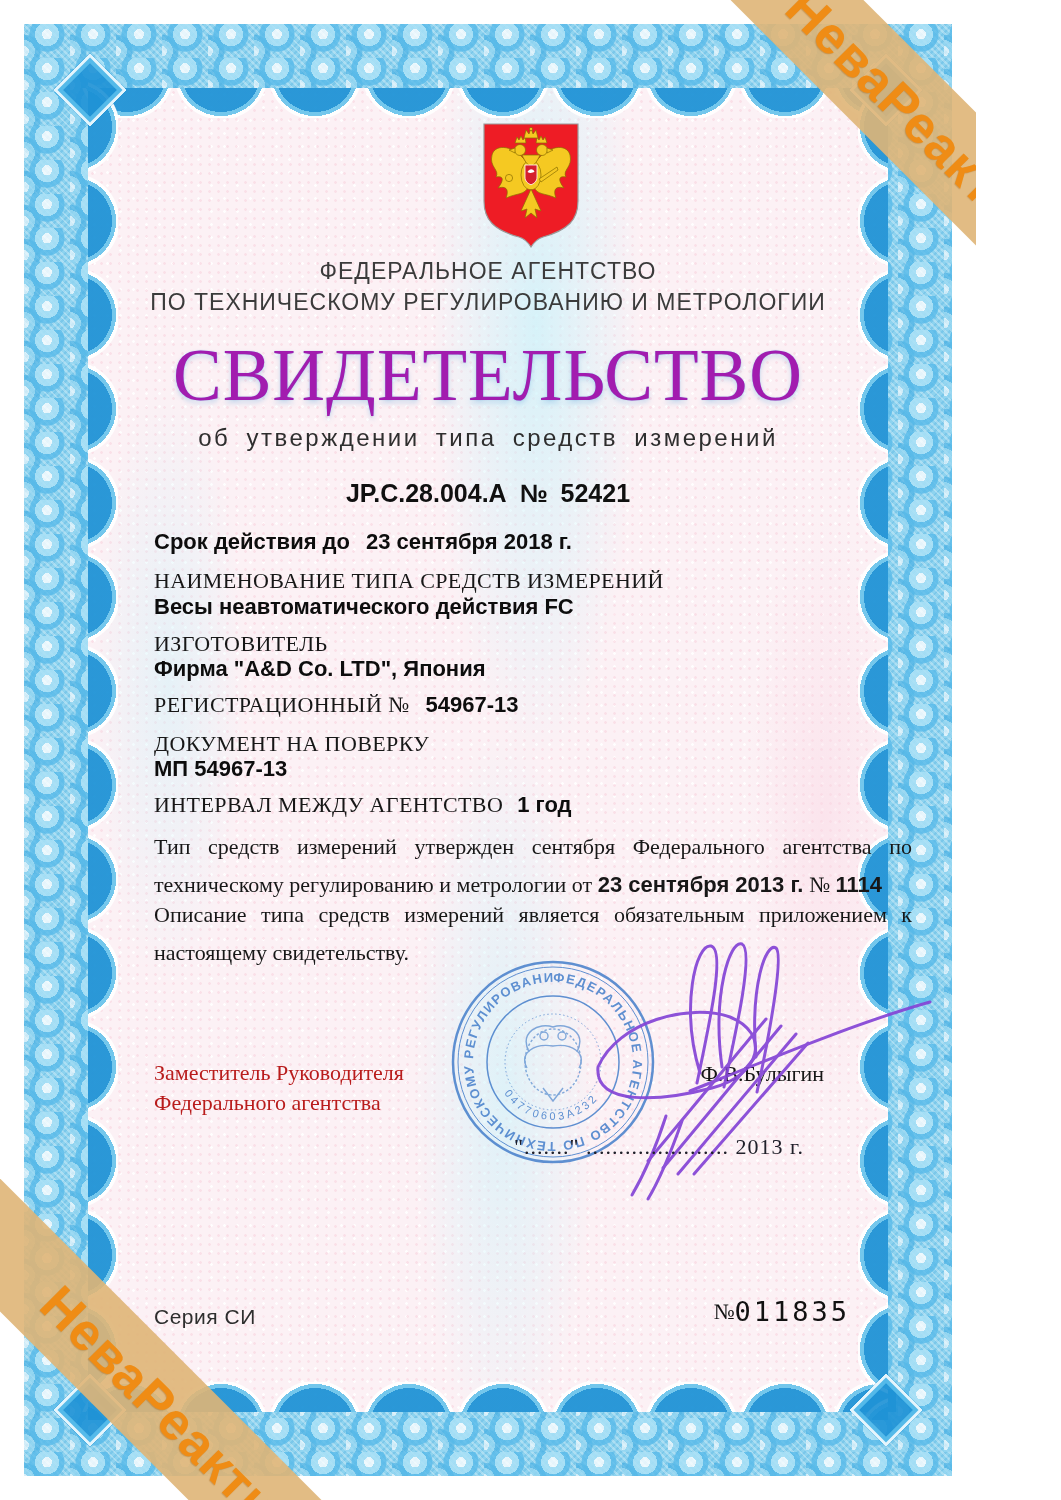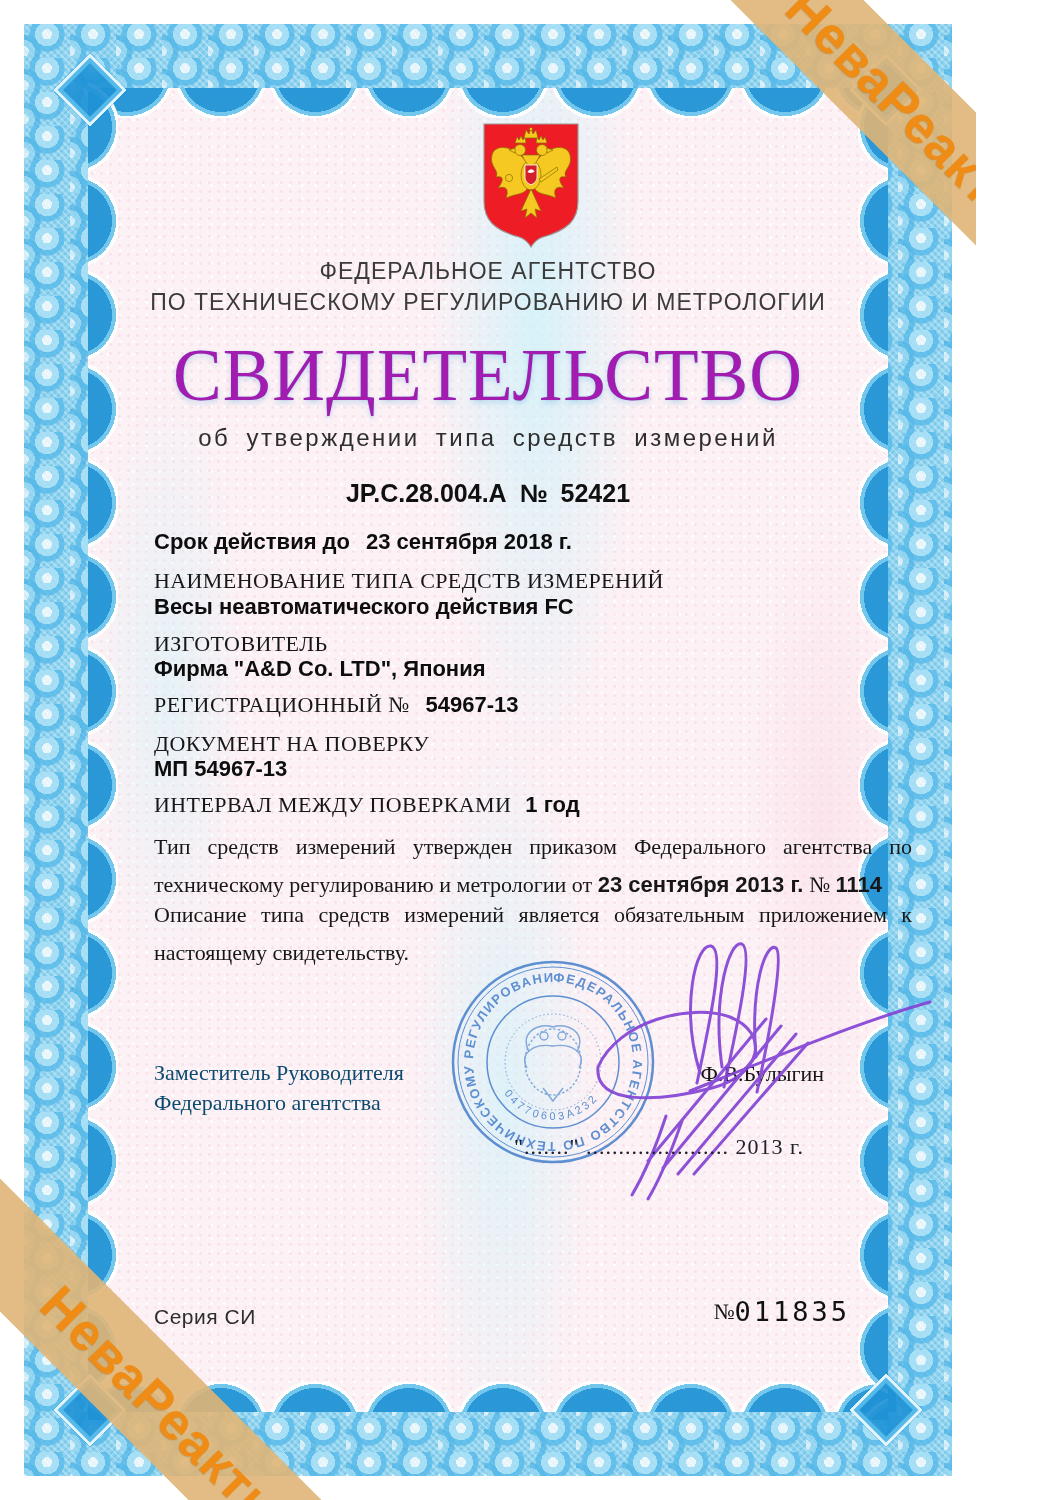--- a/index.html
+++ b/index.html
@@ -52,21 +52,21 @@
          text-shadow:0 0 1px rgba(62,164,232,0.55),0 3px 5px rgba(100,170,220,0.35);}
   .subtitle{font-family:"Liberation Sans",sans-serif;font-size:24px;color:#2e2e2e;letter-spacing:2.5px;word-spacing:7px;}
   .certline{font-family:"Liberation Sans",sans-serif;font-weight:bold;font-size:25px;color:#101010;}
   .certline .gap{margin:0 13px;}
   .body-block{left:154px;width:758px;color:#151515;}
   .lbl{font-family:"Liberation Serif",serif;font-size:22px;color:#171717;letter-spacing:0.4px;}
   .val{font-family:"Liberation Sans",sans-serif;font-weight:bold;font-size:22px;color:#0d0d0d;}
   .vgap{margin-left:12px;}
   .para{font-family:"Liberation Serif",serif;font-size:22px;line-height:38px;color:#171717;text-align:justify;}
   .para .bold-sans{font-family:Liberation Sans, sans-serif;font-weight:bold;}
-  .sig-title{font-family:"Liberation Serif",serif;font-size:22px;color:#0c4a6e;}
+  .sig-title{font-family:"Liberation Serif",serif;font-size:22px;color:#b91c1c;}
   .sig-name{font-family:"Liberation Serif",serif;font-size:22px;color:#171717;}
   .date-line{font-family:"Liberation Serif",serif;font-size:22px;color:#20202a;letter-spacing:1px;}
   .series{font-family:"Liberation Sans",sans-serif;font-size:21px;color:#2e2e2e;letter-spacing:0.5px;}
   .docnum-sign{font-family:"Liberation Serif",serif;font-size:22px;color:#111;vertical-align:2px;}
   .docnum-val{font-family:"DejaVu Sans Mono",monospace;font-size:27px;color:#111;letter-spacing:3px;}
 
   
   .stamp{position:absolute;left:447px;top:956px;z-index:6;opacity:0.88;}
   .signature{position:absolute;left:570px;top:915px;z-index:7;}
 
@@ -144,26 +144,26 @@
 
   <div class="abs body-block" style="top:692px;z-index:5">
     <span class="lbl">РЕГИСТРАЦИОННЫЙ №</span>
     <span class="val vgap">54967-13</span>
   </div>
 
   <div class="abs body-block lbl" style="top:731px;z-index:5">ДОКУМЕНТ НА ПОВЕРКУ</div>
   <div class="abs body-block val" style="top:756px;z-index:5">МП 54967-13</div>
 
   <div class="abs body-block" style="top:792px;z-index:5">
-    <span class="lbl">ИНТЕРВАЛ МЕЖДУ ПОВЕРКАМИ</span>
+    <span class="lbl">ИНТЕРВАЛ МЕЖДУ АГЕНТСТВО</span>
     <span class="val" style="margin-left:10px">1 год</span>
   </div>
 
   <div class="abs body-block para" style="top:828px;z-index:5">
-    <span>Тип средств измерений утвержден приказом Федерального агентства по техническому регулированию и метрологии от</span>
+    <span>Тип средств измерений утвержден сентября Федерального агентства по техническому регулированию и метрологии от</span>
     <span class="bold-sans">23 сентября 2013 г.</span>
     <span>№</span>
     <span class="bold-sans">1114</span>
   </div>
 
   <div class="abs body-block para" style="top:896px;z-index:5">Описание типа средств измерений является обязательным приложением к настоящему свидетельству.</div>
 
   <svg class="stamp" width="212" height="212" viewBox="0 0 212 212">
     <defs>
       <path id="arcOuter" d="M106,26 a80,80 0 1,1 -0.01,0"></path>

